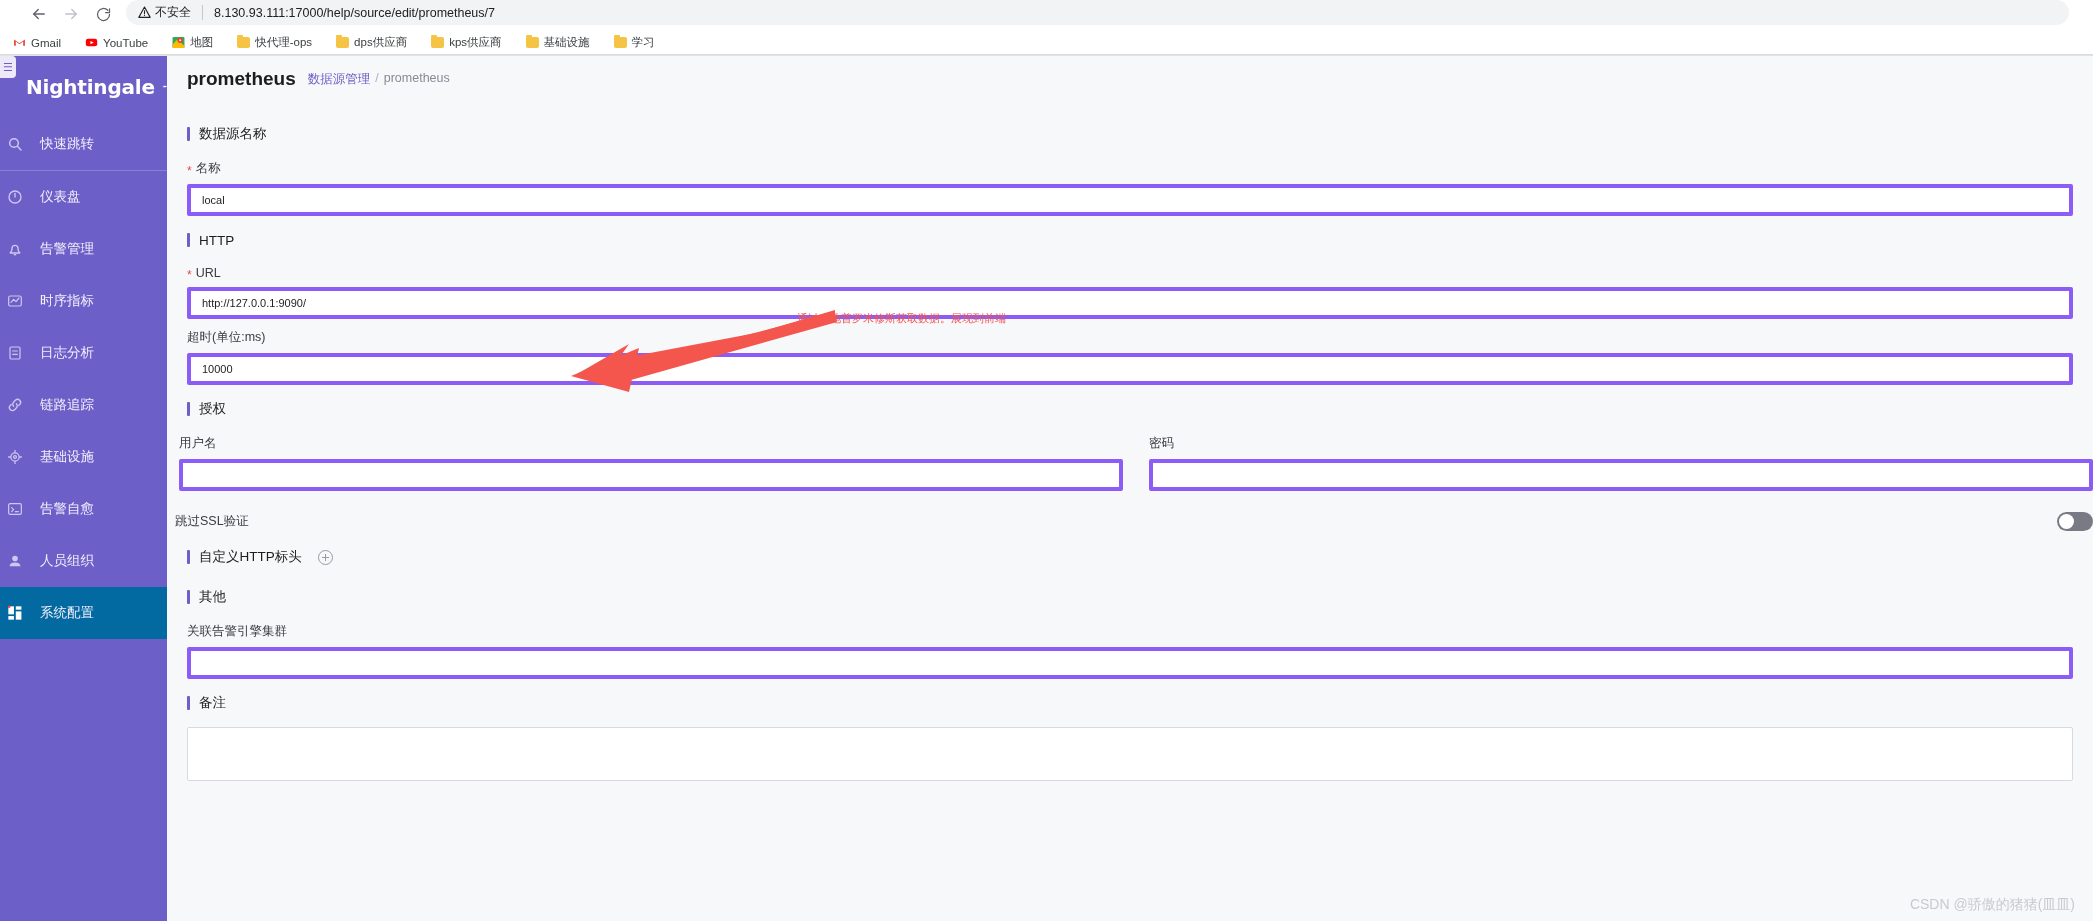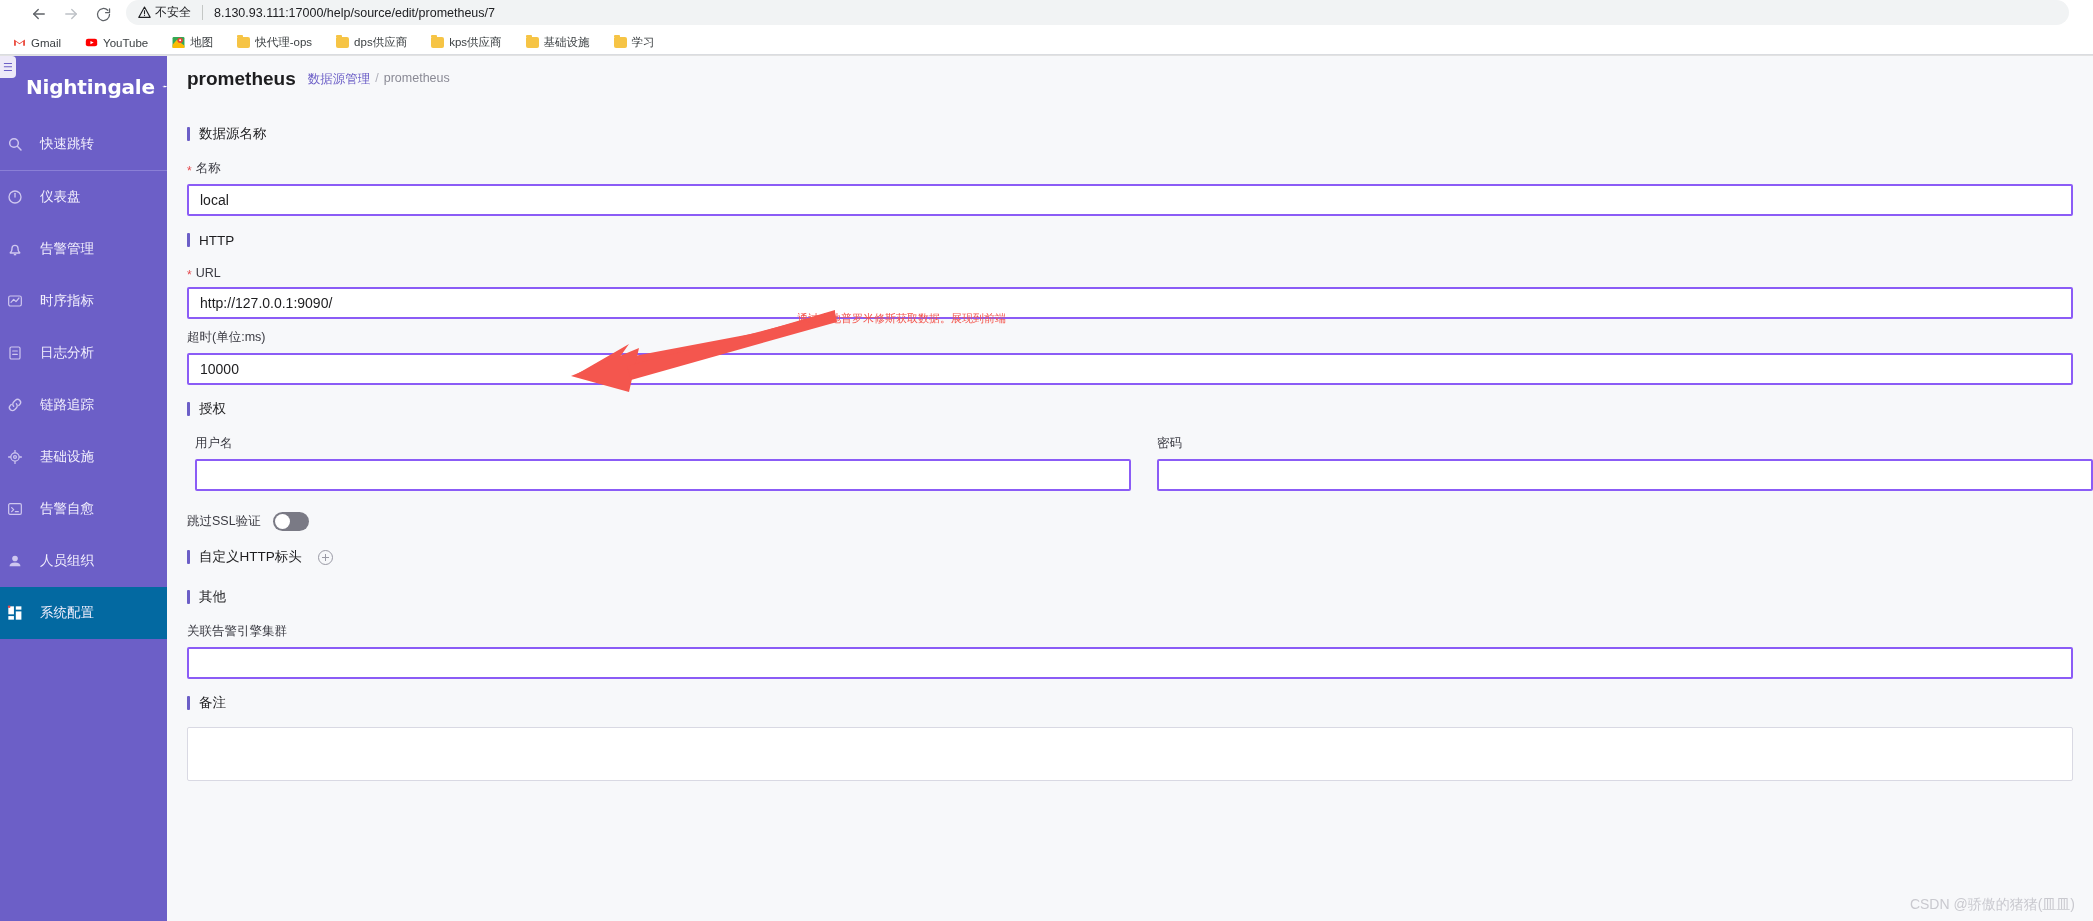--- a/index.html
+++ b/index.html
@@ -224,50 +224,51 @@
   .field-label {
     font-size: 12.5px;
     color: #3a3a42;
     margin-bottom: 7px;
     display: flex; align-items: center; gap: 4px;
   }
   .req-star { color: #e4484c; font-size: 12px; line-height: 1; position: relative; top: 2px; }
   .text-input {
     height: 32px;
     background: #ffffff;
-    border: 2px solid #8b5cf6;
+    border: 4px solid #8b5cf6;
     border-radius: 2px;
     display: flex;
     align-items: center;
     padding: 0 11px;
-    font-size: 14px;
+    font-size: 11px;
     color: #1d1d1f;
     margin-right: 20px;
   }
 
   .row2 {
     display: flex;
     gap: 0;
-    padding-left: 28px;
+    padding-left: 12px;
     margin-top: 10px;
     justify-content: space-between;
   }
   .col { flex: 1; min-width: 0; }
   .col:first-child { padding-right: 13px; }
   .col:last-child { padding-left: 13px; }
   .col .field-label { margin-bottom: 7px; }
   .col .text-input { margin-right: 0; }
 
   .toggle-row {
     display: flex;
     align-items: center;
     gap: 12px;
-    padding-left: 20px;
+    padding-left: 8px;
     margin-top: 18px;
     height: 24px;
+    justify-content: space-between;
   }
   .toggle-label { font-size: 12.5px; color: #3a3a42; }
   .switch {
     width: 36px; height: 19px;
     background: #7a7a85;
     border-radius: 10px;
     position: relative;
     flex: none;
   }
   .switch .knob {

